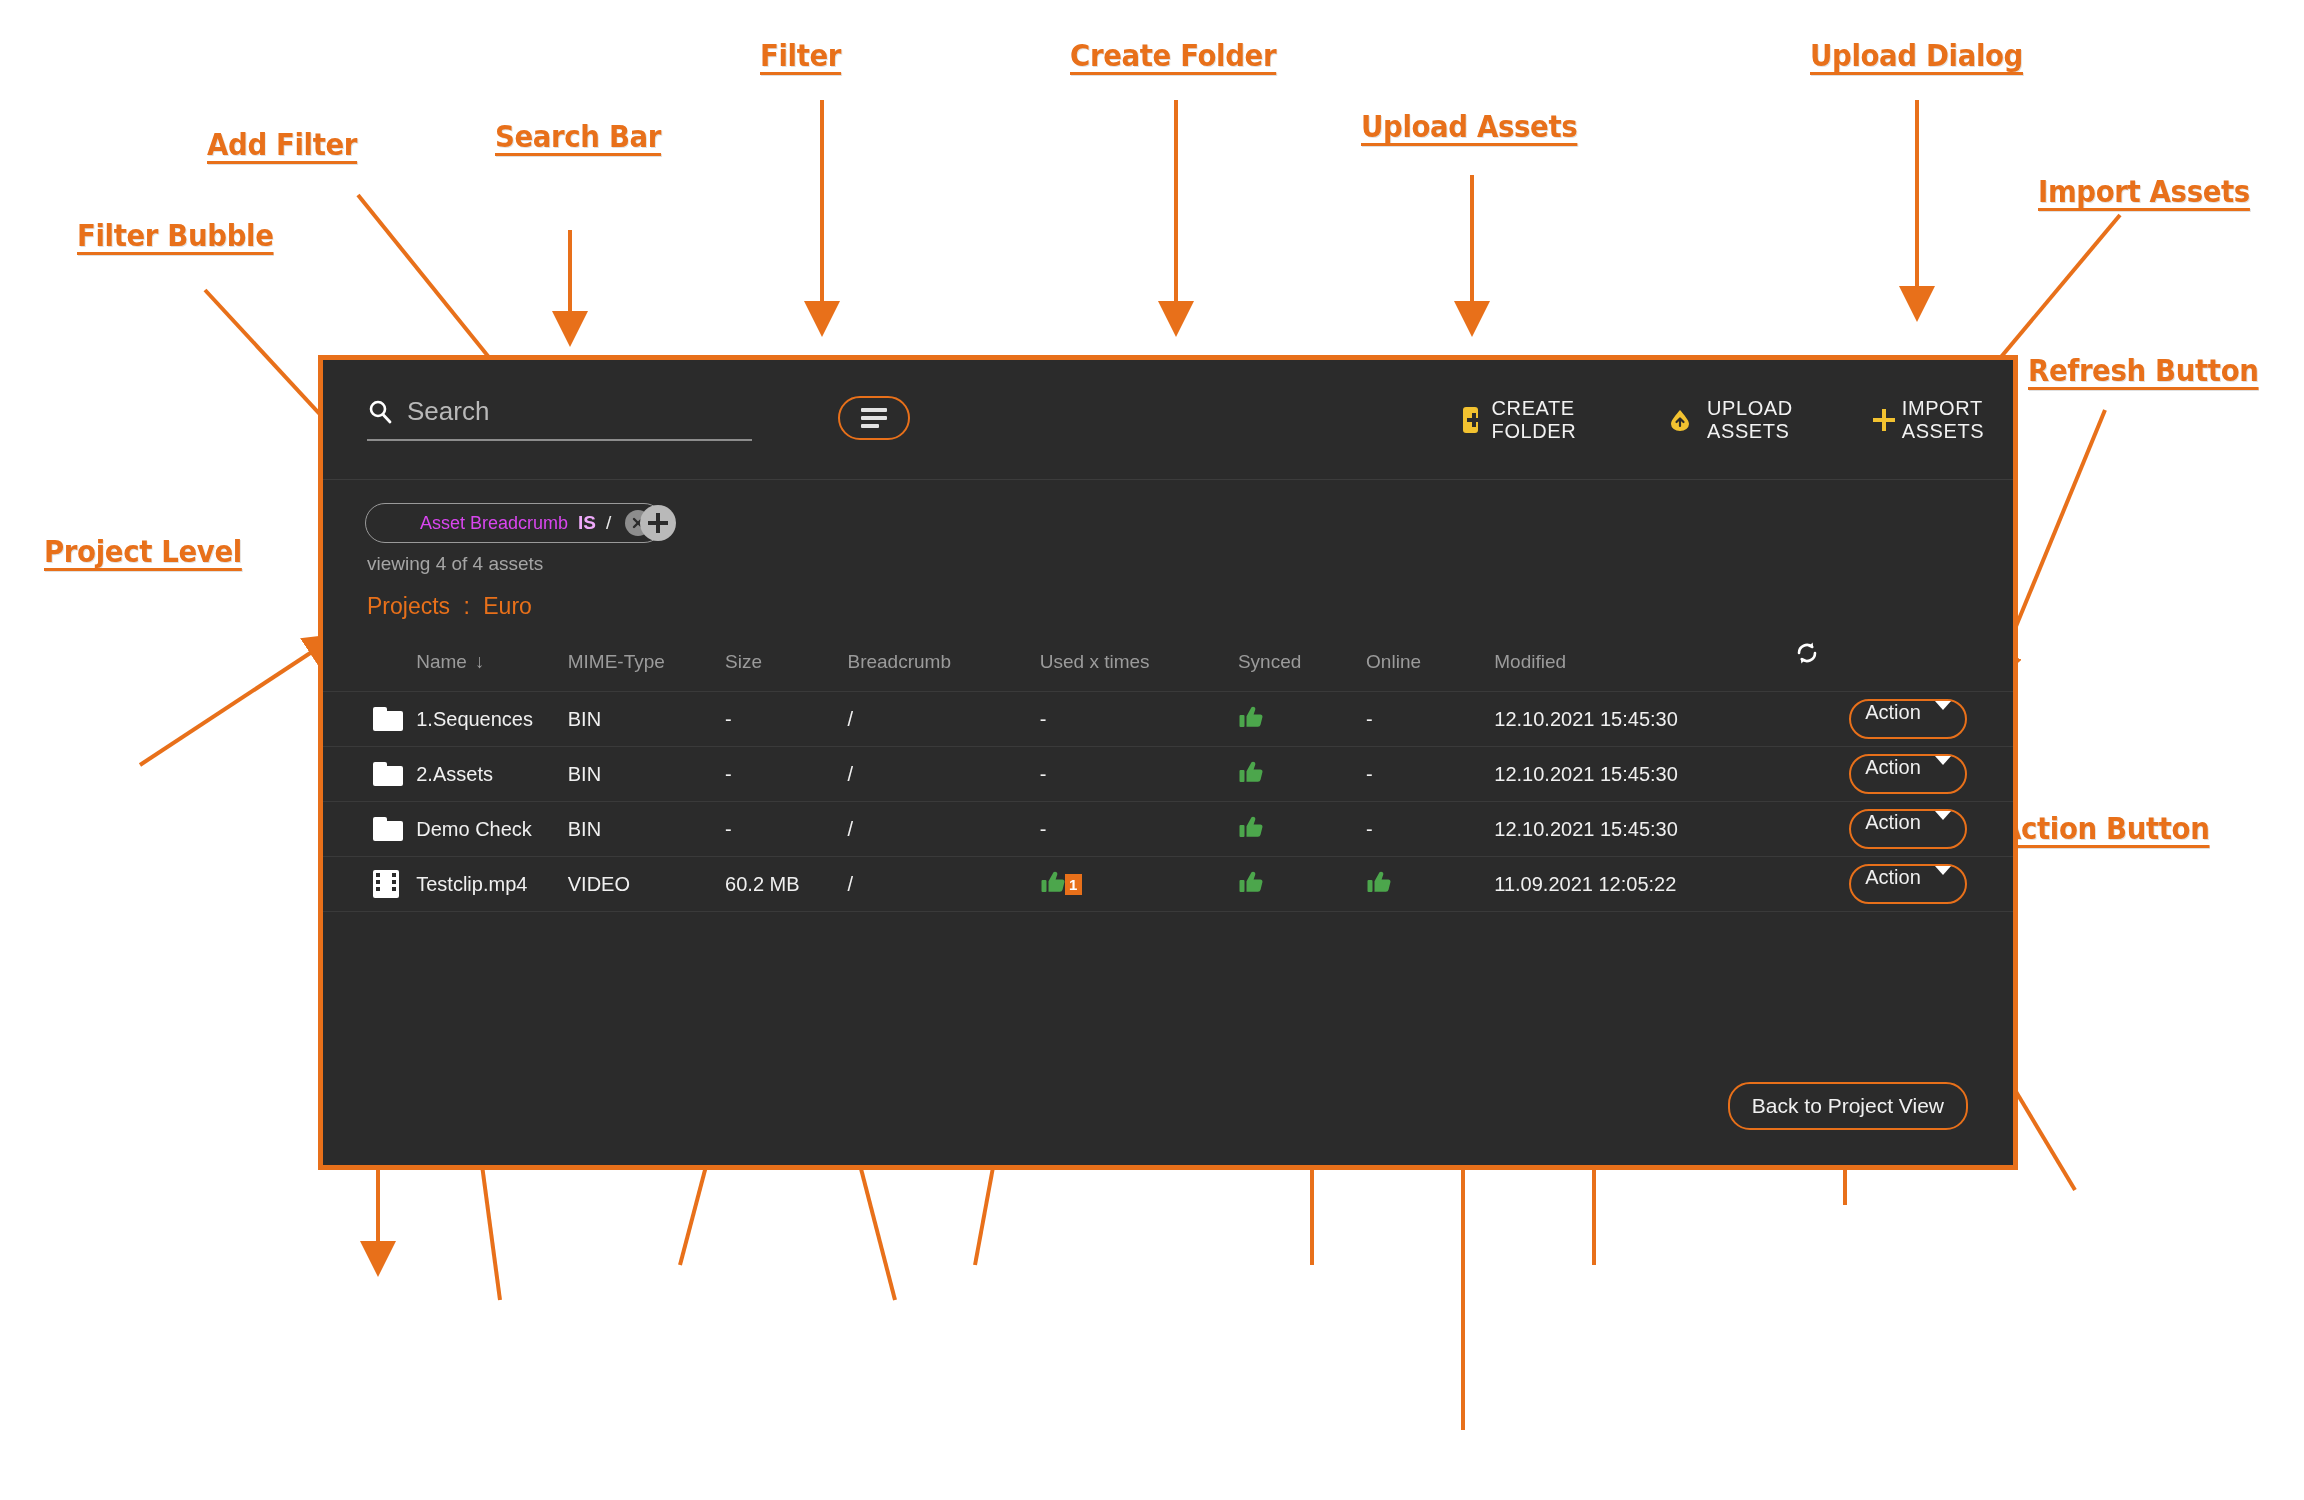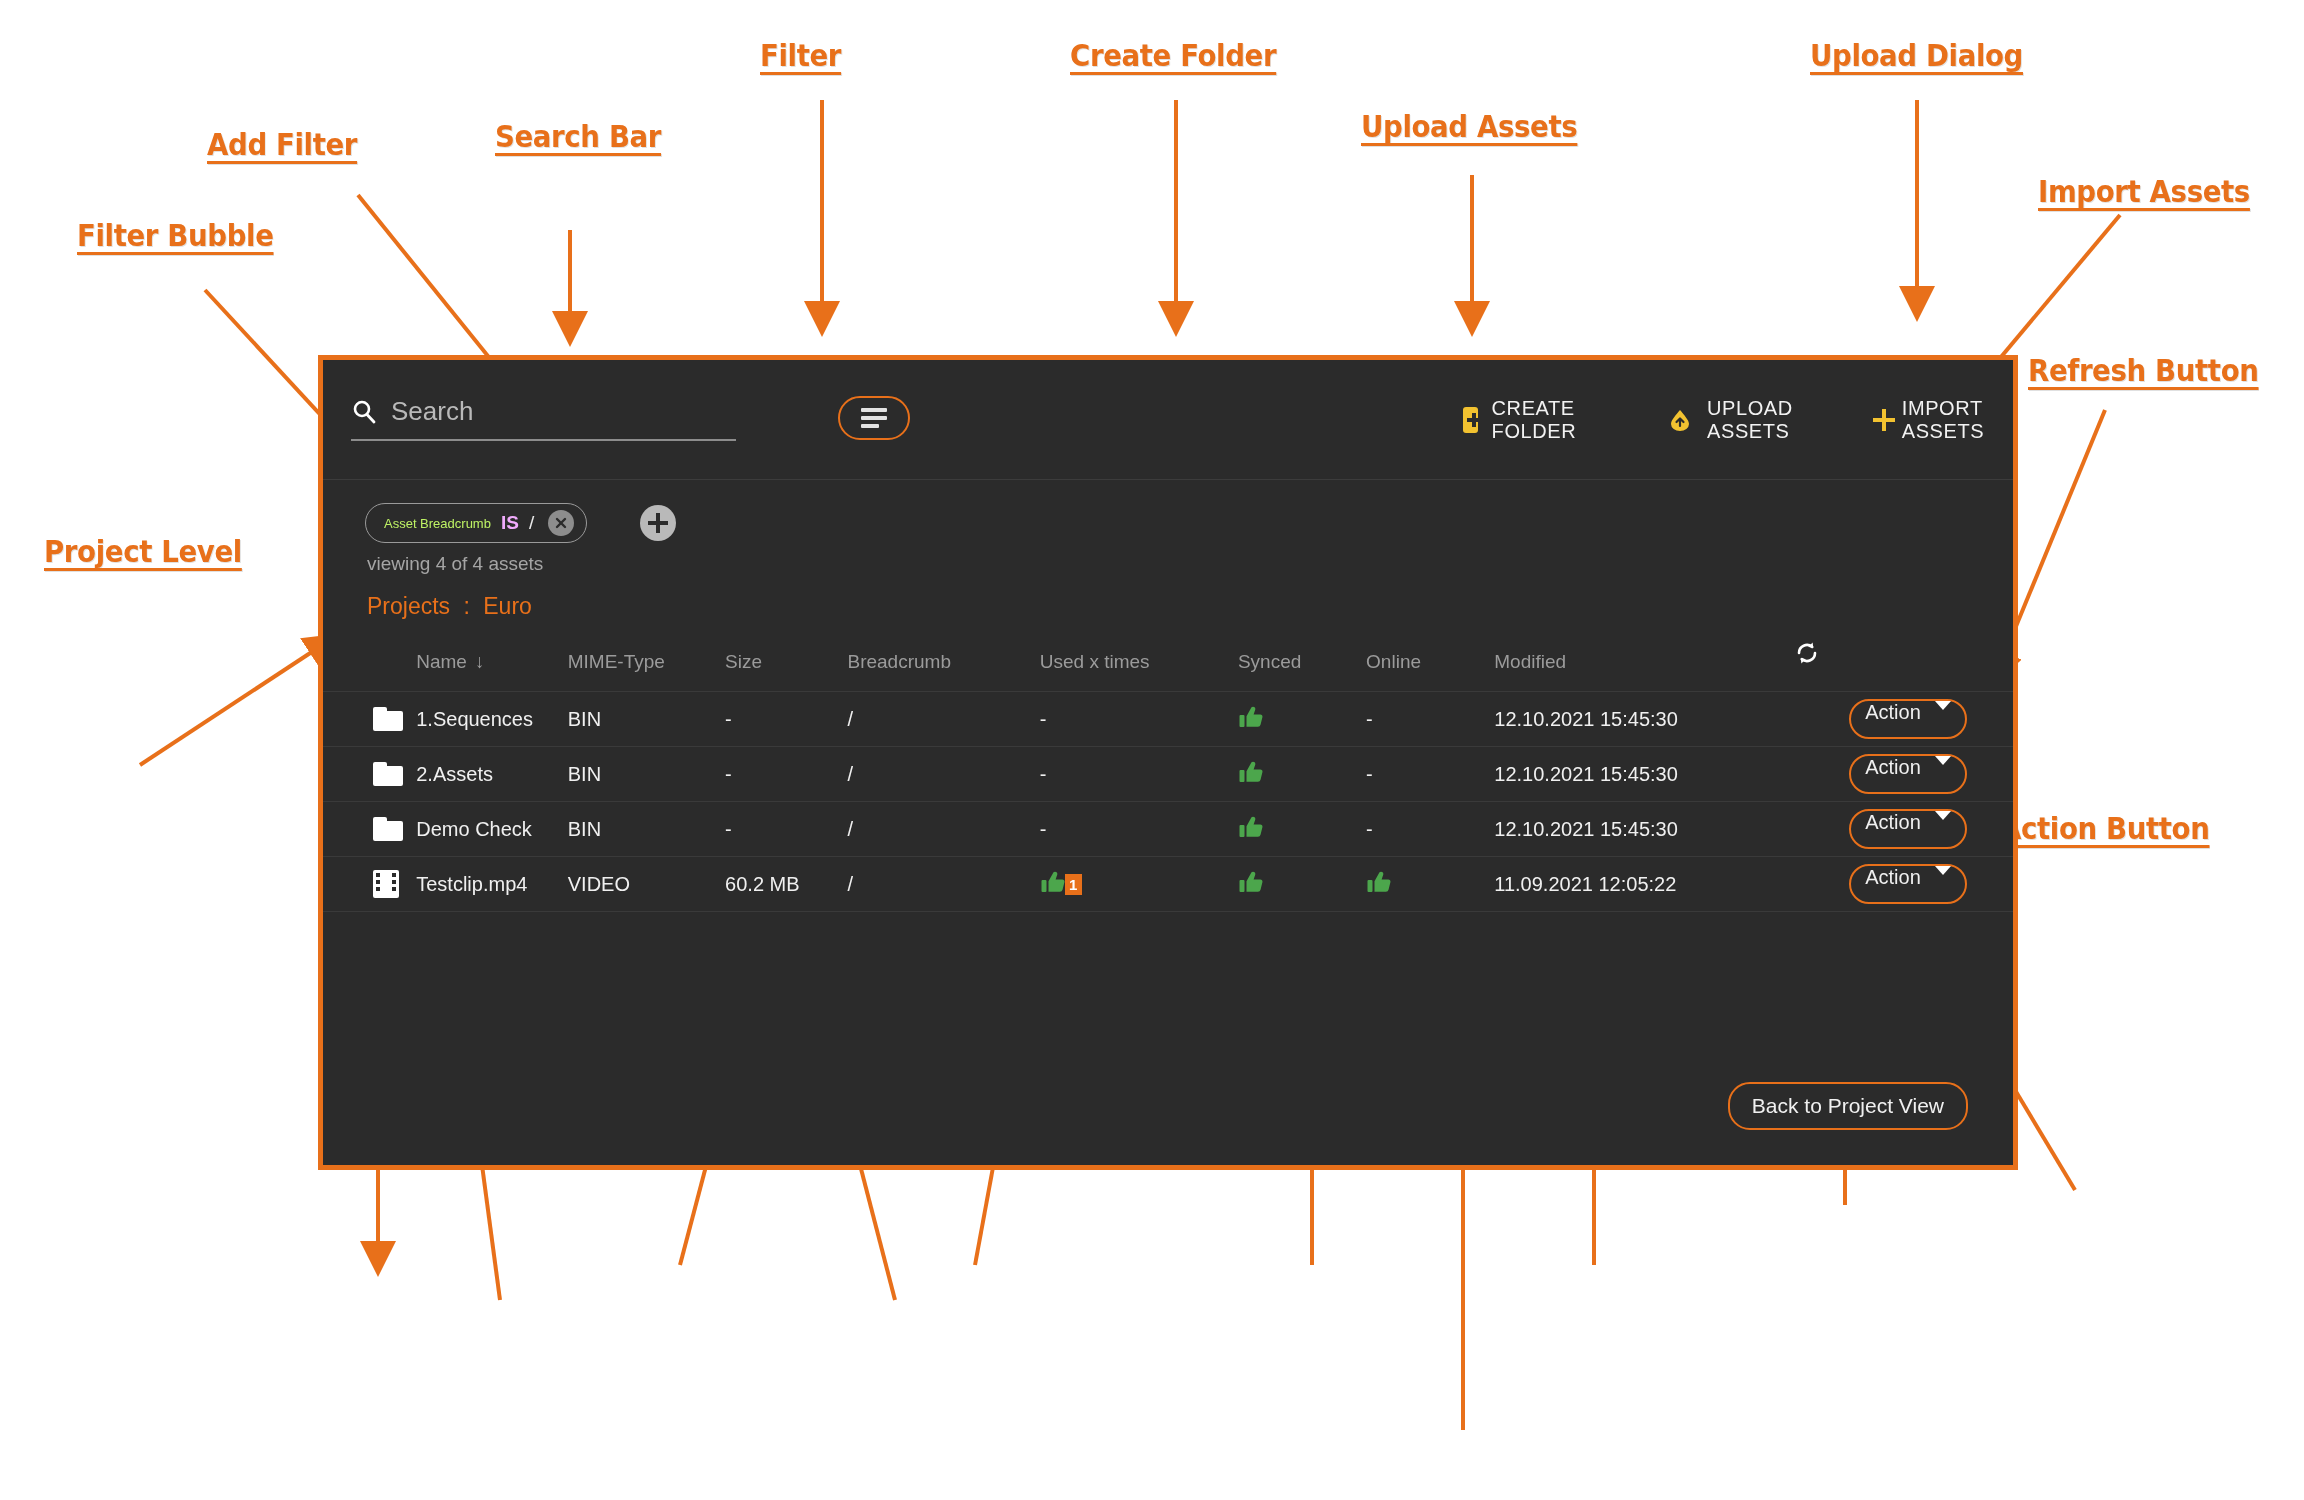--- a/index.html
+++ b/index.html
@@ -37,21 +37,21 @@
     background: #2b2b2b;
     border: 5px solid #E8701A;
   }
   
   .app-header {
     position: relative;
     height: 120px;
     border-bottom: 1px solid #3c3c3c;
   }
   .search-wrap {
-    position:absolute; left: 28px; top: 36px;
+    position:absolute; left: 44px; top: 36px;
     width: 385px;
     display:flex; align-items:center; gap:14px;
     border-bottom: 2px solid #8d8d8d;
     padding-bottom: 12px;
   }
   .search-icon { width:26px; height:26px; flex:0 0 auto; }
   .search-placeholder {
     color:#b9b9b9; font-size:26px; font-family:"Liberation Sans",sans-serif;
   }
   .filter-btn {
@@ -93,21 +93,21 @@
 
   
   .filter-row { position:absolute; left:0; top:121px; width:100%; }
   .bubble {
     position:absolute; left: 42px; top: 22px;
     height: 40px; padding: 0 12px 0 18px;
     border:1px solid #9a9a9a; border-radius:21px;
     display:flex; align-items:center; gap:10px;
     background:#2b2b2b;
   }
-  .bubble .b-name { color:#bef264; font-size:13px; }
+  .bubble .b-name { color:#d946ef; font-size:18px;margin-left:36px; }
   .bubble .b-op   { color:#f0abfc; font-size:19px; font-weight:bold; }
   .bubble .b-val  { color:#ececec; font-size:19px; }
   .b-x {
     width:26px; height:26px; border-radius:50%; background:#8d8d8d;
     display:flex; align-items:center; justify-content:center; cursor:pointer;
     margin-left:4px;
   }
   .b-x svg { display:block; }
   .add-filter {
     position:absolute; left: 317px; top: 24px;

